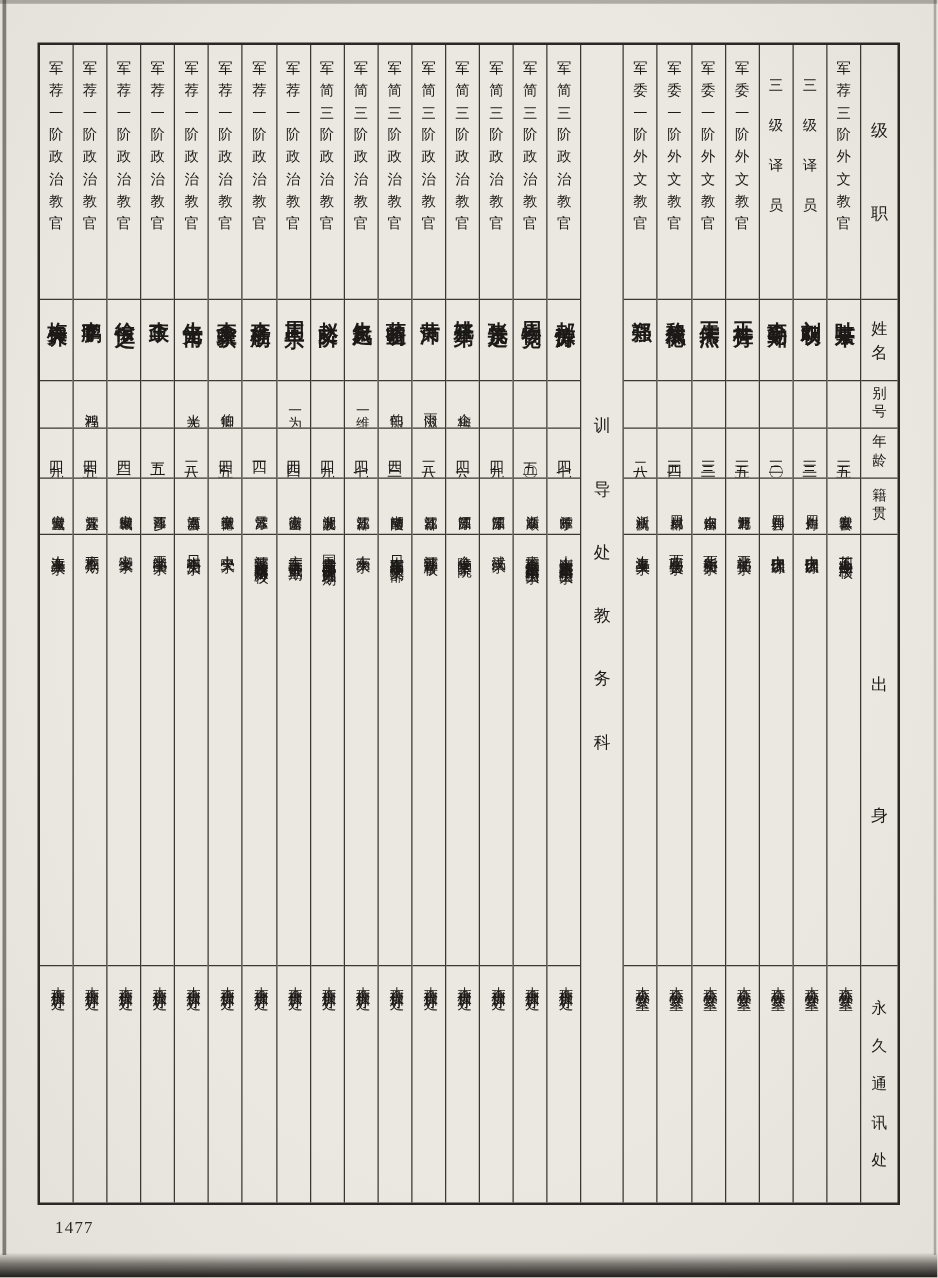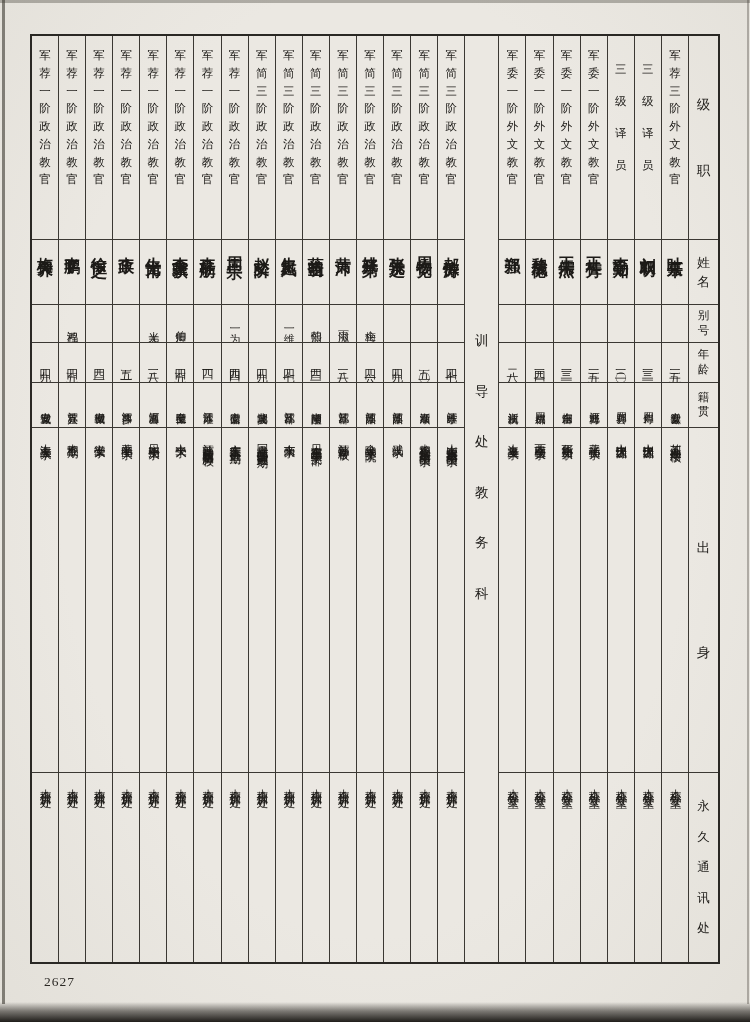--- a/index.html
+++ b/index.html
@@ -858,19 +858,19 @@
         </div>
         <div class="cell origin-cell">
           <span class="vtext">上海东亚大学</span>
         </div>
         <div class="cell address-cell">
           <span class="vtext">本校训导处</span>
         </div>
       </div>
     </div>
 
-  <div class="page-number">2627</div>
+  <div class="page-number">1477</div>
 
   <div class="scan-edge-left"></div>
   <div class="scan-edge-right"></div>
   <div class="scan-edge-top"></div>
   <div class="scan-edge-bottom"></div>
 </div>
 
 </body></html>

